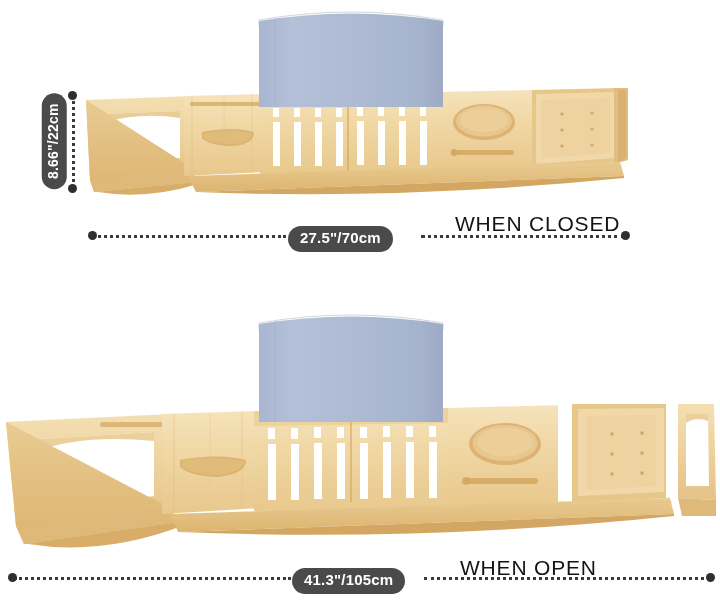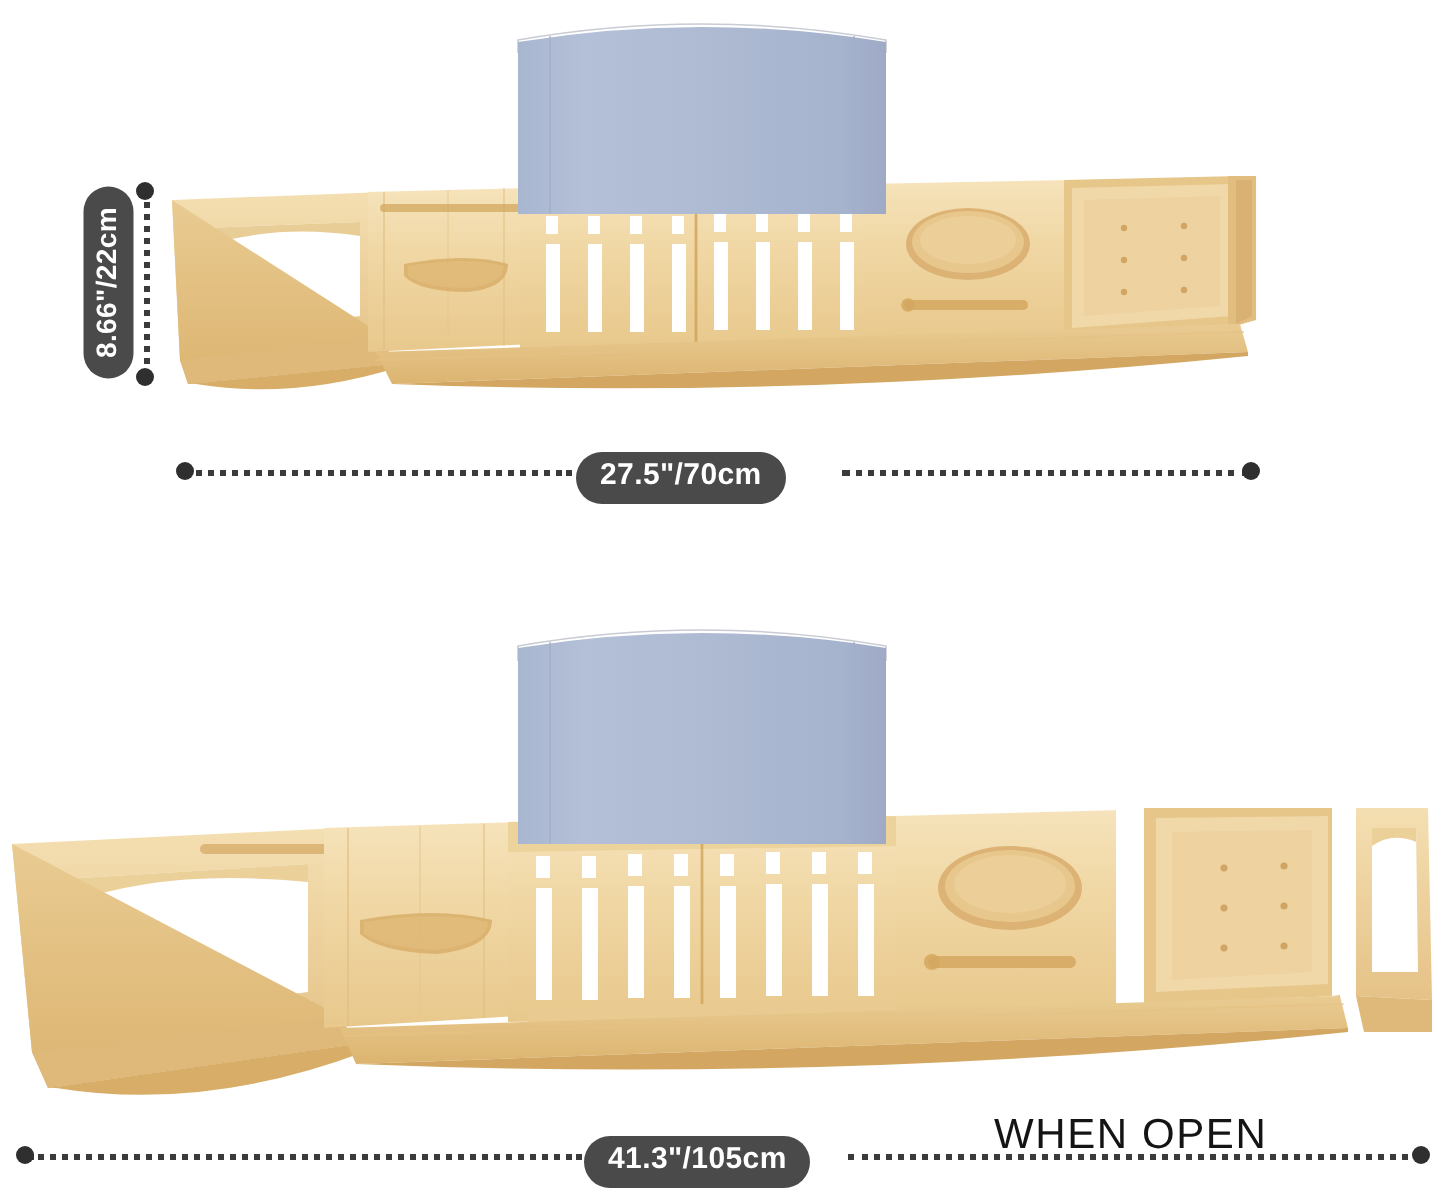--- a/index.html
+++ b/index.html
@@ -202,20 +202,21 @@
   <div class="enddot" style="left:68px; top:91px;"></div>
   <div class="enddot" style="left:68px; top:184px;"></div>
   <div class="dim-badge vertical" style="left:6px; top:129px; width:96px; text-align:center;">8.66"/22cm</div>
 
   <div class="dotline-h" style="left:93px; top:235px; width:193px;"></div>
   <div class="dotline-h" style="left:421px; top:235px; width:204px;"></div>
   <div class="enddot" style="left:88px; top:231px;"></div>
   <div class="enddot" style="left:621px; top:231px;"></div>
   <div class="dim-badge" style="left:288px; top:226px;">27.5"/70cm</div>
 
+  <div class="caption" style="left:455px; top:212px;">WHEN CLOSED</div>
 
   <div class="tray" style="left:253px; top:305px; width:196px; height:118px; z-index:12;">
     <svg width="196" height="118" viewBox="0 0 196 118">
       <defs>
         <linearGradient id="bkO" x1="0" y1="0" x2="1" y2="0">
           <stop offset="0%" stop-color="#a9b6d0"></stop>
           <stop offset="18%" stop-color="#b3c0d7"></stop>
           <stop offset="55%" stop-color="#adbad2"></stop>
           <stop offset="88%" stop-color="#a6b3cd"></stop>
           <stop offset="100%" stop-color="#9eaac6"></stop>
@@ -322,15 +323,15 @@
       <line x1="170" y1="114" x2="670" y2="98" stroke="#e6c286" stroke-width="1" opacity="0.55"></line>
     </svg>
   </div>
 
   <div class="dotline-h" style="left:14px; top:577px; width:277px;"></div>
   <div class="dotline-h" style="left:424px; top:577px; width:286px;"></div>
   <div class="enddot" style="left:8px; top:573px;"></div>
   <div class="enddot" style="left:706px; top:573px;"></div>
   <div class="dim-badge" style="left:292px; top:568px;">41.3"/105cm</div>
 
-  <div class="caption" style="left:460px; top:556px;margin-left:37px;">WHEN OPEN</div>
+  <div class="caption" style="left:460px; top:556px;">WHEN OPEN</div>
 
 </div>
 
 </body></html>

